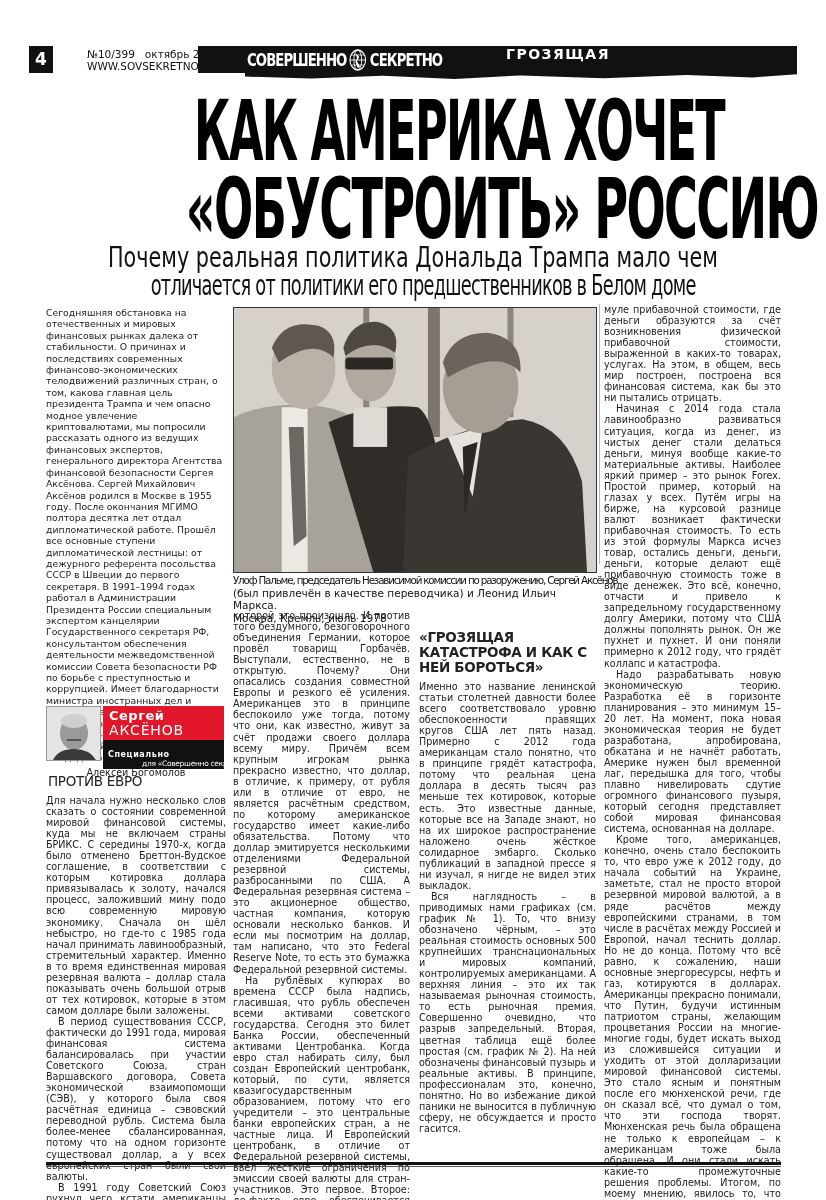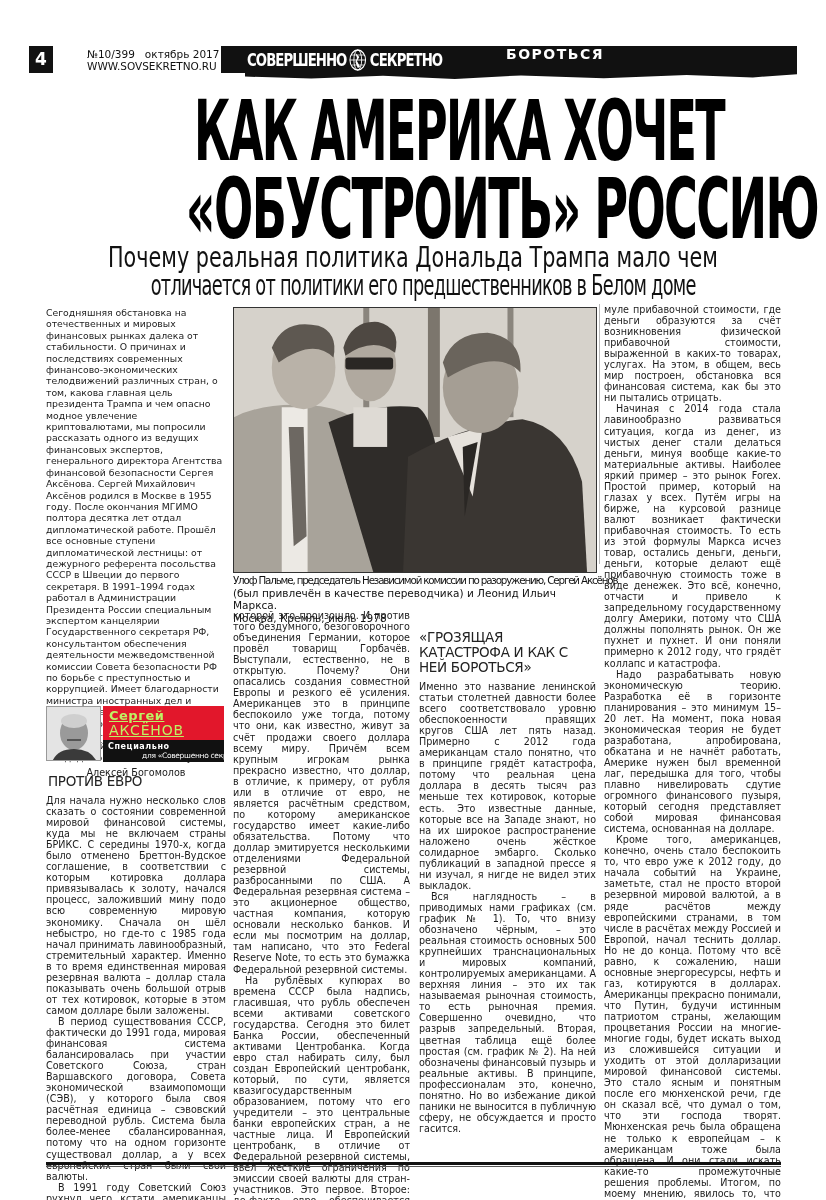--- a/index.html
+++ b/index.html
@@ -6,21 +6,21 @@
   html, body { width: 826px; height: 1200px; background: #ffffff; overflow: hidden; }
   body { position: relative; font-family: "Liberation Sans", sans-serif; color: #1a1a1a; }
 
   
   .masthead { position: absolute; left: 29px; top: 46px; width: 768px; height: 27px; }
   .mast-bar { position: absolute; left: 0; top: 0; width: 768px; height: 27px; background: #111; }
   .mast-torn-bottom { position: absolute; left: 216px; top: 25px; width: 552px; height: 8px; background: #111;
     clip-path: polygon(0 0,100% 0,100% 40%, 92% 80%, 80% 50%, 65% 90%, 50% 55%, 38% 100%, 25% 60%, 12% 95%, 0 70%); }
   .page-num { position: absolute; left: 0; top: 0; width: 24px; height: 27px; background: #111; color: #fff;
     font: bold 17px "DejaVu Sans", sans-serif; text-align: center; line-height: 27px; }
-  .issue-box { position: absolute; left: 24px; top: 0; width: 168px; height: 27px; background: #fff; padding: 2px 0 0 34px; }
+  .issue-box { position: absolute; left: 24px; top: 0; width: 145px; height: 27px; background: #fff; padding: 2px 0 0 34px; }
   .issue-line { font: 10.5px "DejaVu Sans", sans-serif; line-height: 12px; color: #111; letter-spacing: 0; }
   .logo { position: absolute; left: 218px; top: 0; height: 27px; display: flex; align-items: center; color: #fff;
     font: bold 17px "DejaVu Sans", sans-serif; letter-spacing: -1.2px; transform: scaleX(0.78); transform-origin: left center; }
   .logo-emblem { display: inline-block; width: 24px; height: 24px; margin: 0 3px; vertical-align: middle; }
   .section-name { position: absolute; left: 477px; top: 0; height: 27px; line-height: 27px; color: #fff;
     font: bold 14px "DejaVu Sans", sans-serif; letter-spacing: 1.5px; }
 
   
   .headline { position: absolute; left: 0; width: 826px; text-align: center; font-family: "DejaVu Sans", sans-serif;
     font-weight: bold; color: #000; white-space: nowrap; }
@@ -40,29 +40,29 @@
   .author-sign { text-align: center; margin-top: 4px; font-size: 9.6px; }
 
   .c1 { left: 46px; top: 795px; width: 180px; }
   .c2 { left: 233px; top: 610px; width: 177px; }
   .c3 { left: 419px; top: 618px; width: 177px; }
   .c4 { left: 604px; top: 304px; width: 177px; }
 
   .section-head { font-family: "DejaVu Sans", sans-serif; font-size: 13.5px; line-height: 15px; color: #222; margin: 0 0 6px 0;
     text-transform: uppercase; letter-spacing: -0.3px; }
   .sh-against { position: absolute; left: 48px; top: 774px; }
-  .c3 .section-head { margin: 12px 0 6px 0; }
+  .c3 .section-head { margin: 12px 0 6px 0; font-weight: bold; }
 
   
   .author-card { position: absolute; left: 46px; top: 706px; width: 178px; height: 55px; }
   .author-photo { position: absolute; left: 0; top: 0; width: 55px; height: 55px; background: #d8d8d8; border: 1px solid #999; overflow: hidden; }
   .author-name-box { position: absolute; left: 57px; top: 0; width: 121px; height: 34px; background: #e2172b; padding: 3px 0 0 6px; }
-  .author-first, .author-last { color: #bef264; font: bold 13px "DejaVu Sans", sans-serif; line-height: 14px; letter-spacing: 0.5px; text-decoration: underline; }
+  .author-first, .author-last { color: #ffffff; font: bold 13px "DejaVu Sans", sans-serif; line-height: 14px; letter-spacing: 0.5px; }
   .author-last { font-weight: normal; font-size: 14px; letter-spacing: 0.8px; }
-  .author-special-box { position: absolute; left: 57px; top: 34px; width: 121px; height: 22px; background: #111; padding: 2px 0 0 5px; color: #fff; }
+  .author-special-box { position: absolute; left: 57px; top: 34px; width: 121px; height: 29px; background: #111; padding: 10px 0 0 5px; color: #fff; }
   .special-line { font: bold 8px "DejaVu Sans", sans-serif; line-height: 9px; letter-spacing: 0.6px; white-space: nowrap; }
   .special-line2 { font: 7.5px "DejaVu Sans", sans-serif; line-height: 9px; letter-spacing: -0.3px; white-space: nowrap; margin-left: 34px; }
 
   
   .photo { position: absolute; left: 233px; top: 307px; width: 364px; height: 266px; border: 1px solid #333; background: #d9d6d0; overflow: hidden; }
   .photo svg { width: 100%; height: 100%; display: block; }
   .caption { position: absolute; left: 233px; top: 574px; width: 364px; font-family: "DejaVu Sans", sans-serif; font-size: 10.5px; line-height: 12.5px; color: #111; }
   .caption .cap1 { letter-spacing: -1.15px; white-space: nowrap; font-size: 10.3px; }
 
   
@@ -88,21 +88,21 @@
         <circle cx="12" cy="12" r="10" fill="none" stroke="#fff" stroke-width="1.4"></circle>
         <ellipse cx="12" cy="12" rx="5" ry="10" fill="none" stroke="#fff" stroke-width="1"></ellipse>
         <line x1="2" y1="12" x2="22" y2="12" stroke="#fff" stroke-width="1"></line>
         <line x1="4" y1="7" x2="20" y2="7" stroke="#fff" stroke-width="0.8"></line>
         <line x1="4" y1="17" x2="20" y2="17" stroke="#fff" stroke-width="0.8"></line>
         <path d="M9 5 L14 9 L11 13 L15 19 L12 20 L9 14 L11 10 Z" fill="#fff"></path>
       </svg>
     </span>
     <span>СЕКРЕТНО</span>
   </div>
-  <div class="section-name">БОРОТЬСЯ</div>
+  <div class="section-name">ГРОЗЯЩАЯ</div>
 </div>
 
 <div class="headline h1">КАК АМЕРИКА ХОЧЕТ</div>
 <div class="headline h2">«ОБУСТРОИТЬ» РОССИЮ</div>
 <div class="subhead sub1">Почему реальная политика Дональда Трампа мало чем</div>
 <div class="subhead sub2">отличается от политики его предшественников в Белом доме</div>
 
 <div class="col intro">
   <p>Сегодняшняя обстановка на отечественных и мировых финансовых рынках далека от стабильности. О причинах и последствиях современных финансово-экономических телодвижений различных стран, о том, какова главная цель президента Трампа и чем опасно модное увлечение криптовалютами, мы попросили рассказать одного из ведущих финансовых экспертов, генерального директора Агентства финансовой безопасности Сергея Аксёнова. Сергей Михайлович Аксёнов родился в Москве в 1955 году. После окончания МГИМО полтора десятка лет отдал дипломатической работе. Прошёл все основные ступени дипломатической лестницы: от дежурного референта посольства СССР в Швеции до первого секретаря. В 1991–1994 годах работал в Администрации Президента России специальным экспертом канцелярии Государственного секретаря РФ, консультантом обеспечения деятельности межведомственной комиссии Совета безопасности РФ по борьбе с преступностью и коррупцией. Имеет благодарности министра иностранных дел и Президента России, награждён рядом ведомственных наград. С 1994 года – директор Агентства финансовой безопасности. Кандидат экономических наук.</p>
   <div class="author-sign">Алексей Богомолов</div>
@@ -173,21 +173,21 @@
 </div>
 
 <div class="col c3">
   <div class="section-head">«ГРОЗЯЩАЯ КАТАСТРОФА И КАК С НЕЙ БОРОТЬСЯ»</div>
   <p class="noindent">Именно это название ленинской статьи столетней давности более всего соответствовало уровню обеспокоенности правящих кругов США лет пять назад. Примерно с 2012 года американцам стало понятно, что в принципе грядёт катастрофа, потому что реальная цена доллара в десять тысяч раз меньше тех котировок, которые есть. Это известные данные, которые все на Западе знают, но на их широкое распространение наложено очень жёсткое солидарное эмбарго. Сколько публикаций в западной прессе я ни изучал, я нигде не видел этих выкладок.</p>
   <p>Вся наглядность – в приводимых нами графиках (см. график № 1). То, что внизу обозначено чёрным, – это реальная стоимость основных 500 крупнейших транснациональных и мировых компаний, контролируемых американцами. А верхняя линия – это их так называемая рыночная стоимость, то есть рыночная премия. Совершенно очевидно, что разрыв запредельный. Вторая, цветная таблица ещё более простая (см. график № 2). На ней обозначены финансовый пузырь и реальные активы. В принципе, профессионалам это, конечно, понятно. Но во избежание дикой паники не выносится в публичную сферу, не обсуждается и просто гасится.</p>
 
 </div>
 
 <div class="col c4">
-  <p class="noindent">муле прибавочной стоимости, где деньги образуются за счёт возникновения физической прибавочной стоимости, выраженной в каких-то товарах, услугах. На этом, в общем, весь мир построен, обстановка вся финансовая система, как бы это ни пытались отрицать.</p>
+  <p class="noindent">муле прибавочной стоимости, где деньги образуются за счёт возникновения физической прибавочной стоимости, выраженной в каких-то товарах, услугах. На этом, в общем, весь мир построен, построена вся финансовая система, как бы это ни пытались отрицать.</p>
   <p>Начиная с 2014 года стала лавинообразно развиваться ситуация, когда из денег, из чистых денег стали делаться деньги, минуя вообще какие-то материальные активы. Наиболее яркий пример – это рынок Forex. Простой пример, который на глазах у всех. Путём игры на бирже, на курсовой разнице валют возникает фактически прибавочная стоимость. То есть из этой формулы Маркса исчез товар, остались деньги, деньги, деньги, которые делают ещё прибавочную стоимость тоже в виде денежек. Это всё, конечно, отчасти и привело к запредельному государственному долгу Америки, потому что США должны пополнять рынок. Он же пухнет и пухнет. И они поняли примерно к 2012 году, что грядёт коллапс и катастрофа.</p>
   <p>Надо разрабатывать новую экономическую теорию. Разработка её в горизонте планирования – это минимум 15–20 лет. На момент, пока новая экономическая теория не будет разработана, апробирована, обкатана и не начнёт работать, Америке нужен был временной лаг, передышка для того, чтобы плавно нивелировать сдутие огромного финансового пузыря, который сегодня представляет собой мировая финансовая система, основанная на долларе.</p>
   <p>Кроме того, американцев, конечно, очень стало беспокоить то, что евро уже к 2012 году, до начала событий на Украине, заметьте, стал не просто второй резервной мировой валютой, а в ряде расчётов между европейскими странами, в том числе в расчётах между Россией и Европой, начал теснить доллар. Но не до конца. Потому что всё равно, к сожалению, наши основные энергоресурсы, нефть и газ, котируются в долларах. Американцы прекрасно понимали, что Путин, будучи истинным патриотом страны, желающим процветания России на многие-многие годы, будет искать выход из сложившейся ситуации и уходить от этой долларизации мировой финансовой системы. Это стало ясным и понятным после его мюнхенской речи, где он сказал всё, что думал о том, что эти господа творят. Мюнхенская речь была обращена не только к европейцам – к американцам тоже была обращена. И они стали искать какие-то промежуточные решения проблемы. Итогом, по моему мнению, явилось то, что они устроили на Украине.</p>
 
 </div>
 
 <div class="vrule" style="left:599px; top:304px; height:260px;"></div>
 <div class="bottom-rule"></div>
 <div class="bottom-rule2"></div>
 

